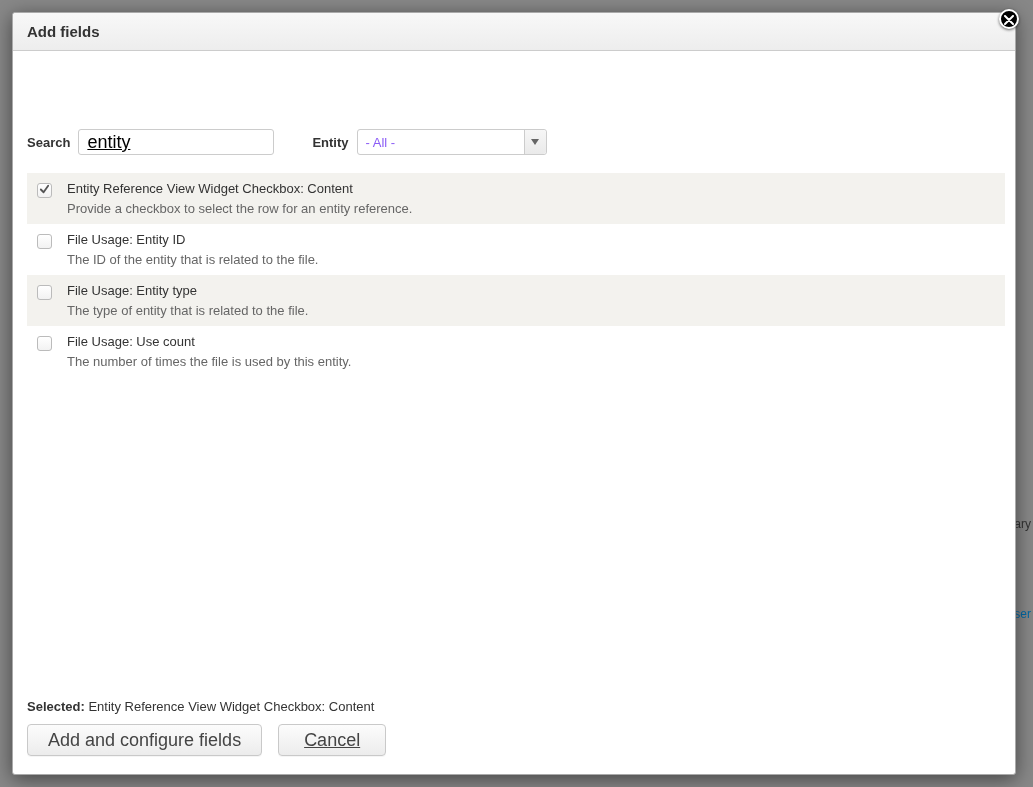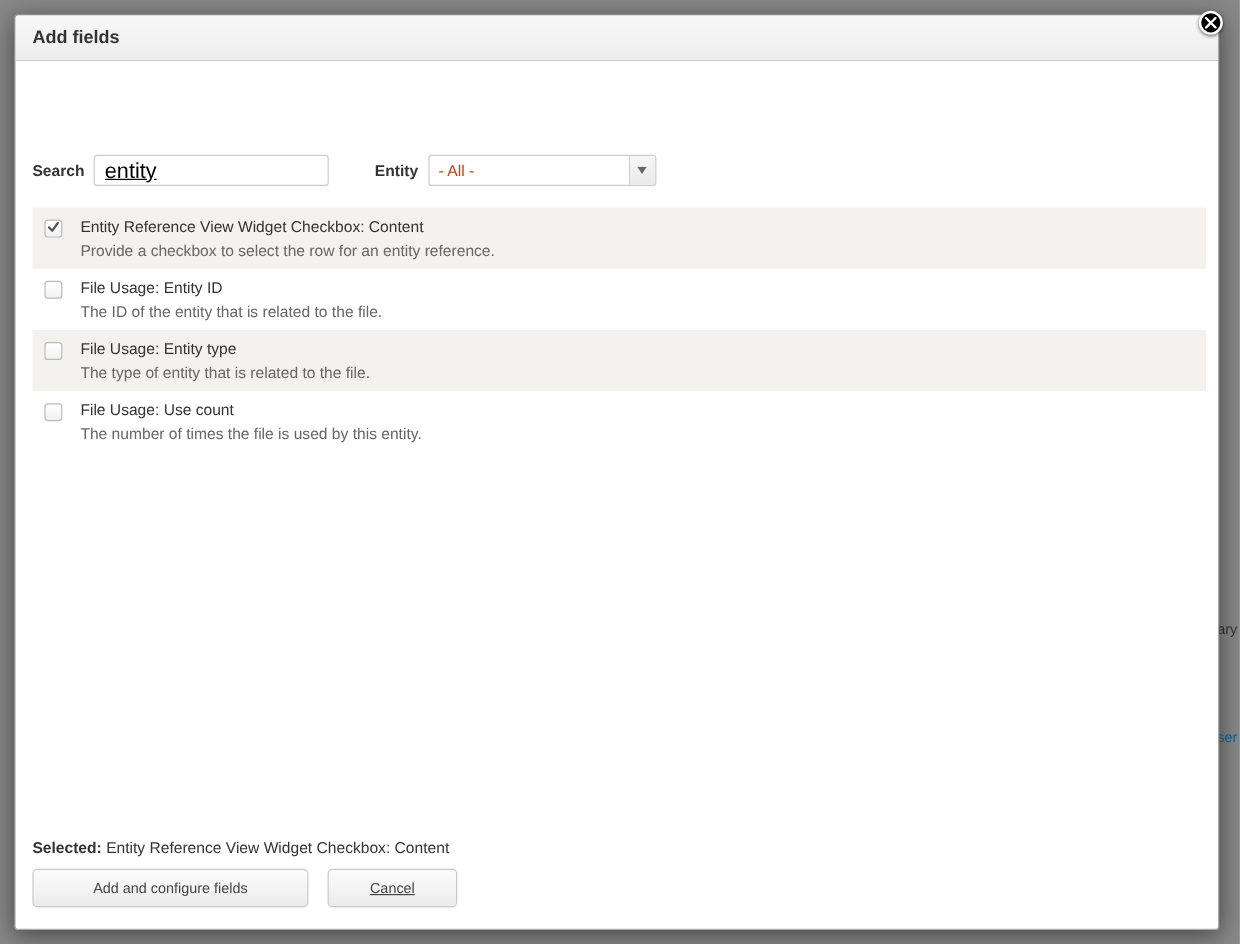--- a/index.html
+++ b/index.html
@@ -74,21 +74,21 @@
   .select-wrap {
     position: relative;
     width: 190px;
     height: 26px;
     border: 1px solid #ccc;
     border-radius: 3px;
     background: #fff;
     display: flex;
     align-items: center;
   }
-  .select-wrap .value { padding: 0 8px; color: #c2410c; }
+  .select-wrap .value { padding: 0 8px; color: #8b5cf6; }
   .select-wrap .chev {
     width: 22px; height: 100%;
     border-left: 1px solid #ccc;
     background: linear-gradient(#f6f6f6,#eaeaea);
     display: flex; align-items: center; justify-content: center;
     border-radius: 0 3px 3px 0;
     margin-left: auto;
   }
 
   .field-list { }
@@ -119,21 +119,21 @@
   }
   .selected-line { font-size: 13px; margin-bottom: 10px; }
   .selected-line b { font-weight: bold; text-align: center; }
   .btn-row { display: flex; gap: 16px; }
   .btn {
     height: 32px;
     padding: 0 20px;
     border: 1px solid #c9c9c9;
     border-radius: 4px;
     background: linear-gradient(#fcfcfc,#ececec);
-    font-size: 12px;
+    font-size: 18px;
     color: #444;
     cursor: pointer;
     display: inline-flex; align-items: center; justify-content: center;
     box-shadow: 0 1px 0 rgba(0,0,0,.04);
   }
   .btn.primary { min-width: 230px; }
   .btn.cancel { min-width: 108px; text-decoration: underline; }
 </style>
 </head>
 <body>

